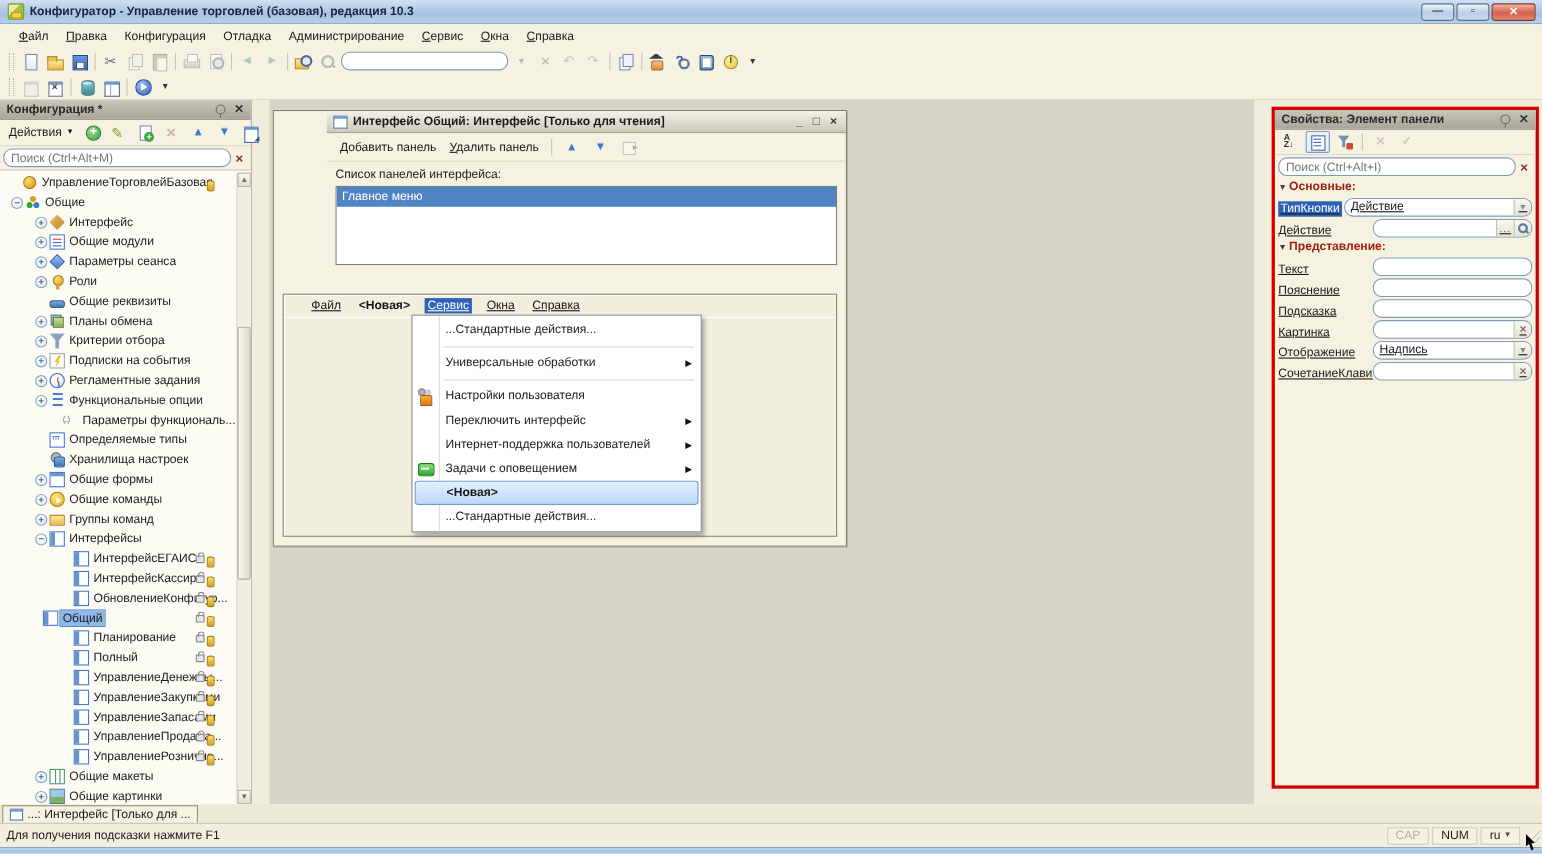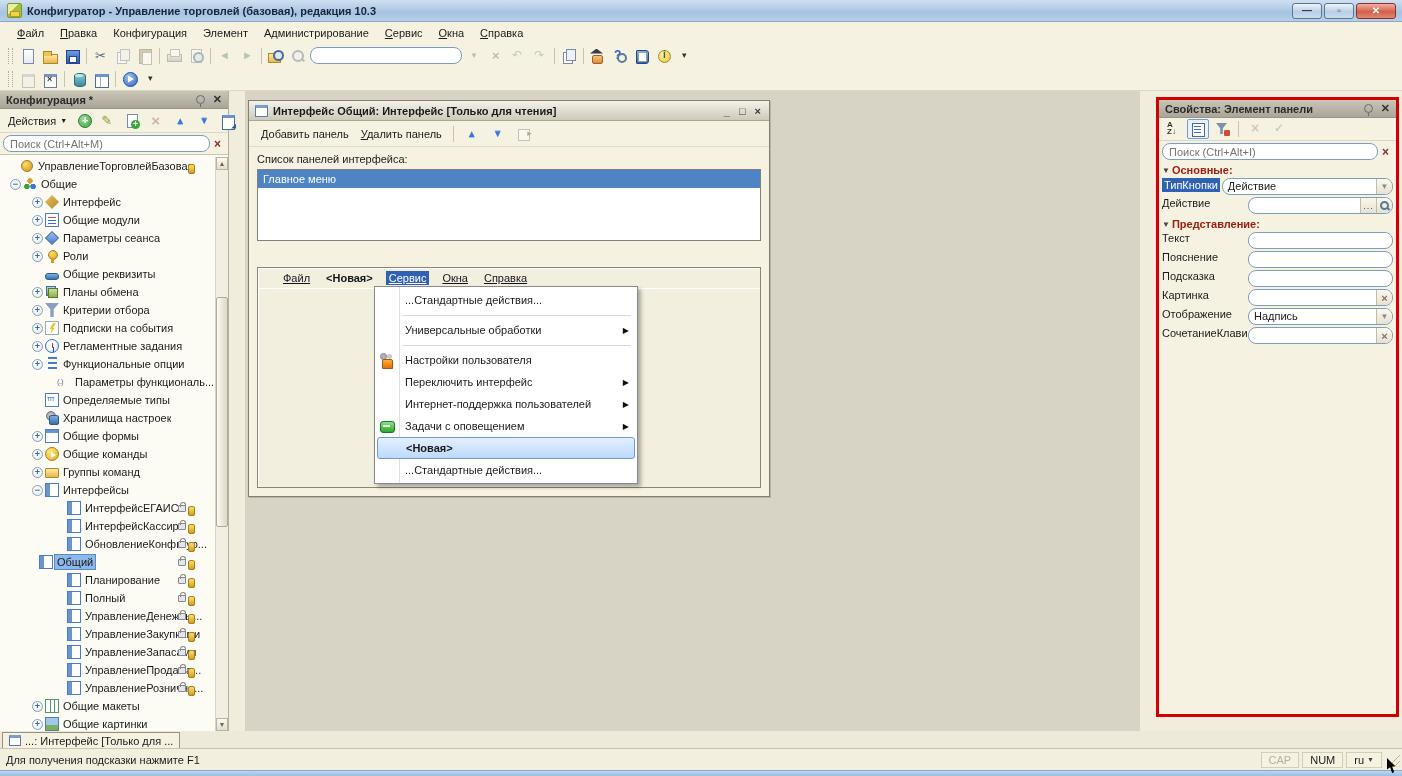--- a/index.html
+++ b/index.html
@@ -154,21 +154,21 @@
   .ti-interfaces::after, .ti-interface::after { content:""; position:absolute; left:0; top:0; bottom:0; width:4px; background:#6a94cc; box-shadow:6px 2px 0 -2px #9ab8dc, 6px 5px 0 -2px #9ab8dc, 6px 8px 0 -2px #9ab8dc; }
   .ti-common-templates { background:#fff; border:1px solid #4a9a6a; }
   .ti-common-templates::after { content:""; position:absolute; left:4px; top:0; bottom:0; width:1px; background:#4a9a6a; box-shadow:4px 0 0 #4a9a6a; }
   .ti-common-pictures { background:linear-gradient(#9ec8ee 55%,#7ab060 55%); border:1px solid #5a7a9a; }
   .vscroll { position:absolute; right:0; top:2px; bottom:0; width:13px; background:#f2efe2; border-left:1px solid #d8d4c4; }
   .varrow { position:absolute; left:0; right:0; height:13px; background:linear-gradient(#fcfaf0,#e2deca); border:1px solid #b8b4a4; color:#6a6a5a; font-size:7px; text-align:center; line-height:12px; }
   .vthumb { position:absolute; left:0; right:0; top:140px; height:230px; background:linear-gradient(90deg,#fcfaf0,#ddd8c6); border:1px solid #b0ac9c; border-radius:2px; }
 
   
   .mdi { flex:1; background:#d8d4c5; position:relative; }
-  .child { position:absolute; left:3px; top:9px; width:522px; height:397px; background:#f6f2e1; border:1px solid #84806f; box-shadow:1px 1px 0 #b8b4a4; }
+  .child { position:absolute; left:3px; top:9px; width:522px; height:397px; background:#f6f2e1; border:1px solid #84806f; box-shadow:1px 1px 0 #b8b4a4;padding-left:48px; }
   .ctitle { height:20px; background:linear-gradient(#f4f2e8,#cdcaba); border-bottom:1px solid #aaa694; display:flex; align-items:center; padding:0 6px; }
   .ctico { width:13px; height:12px; background:#fff; border:1px solid #5a7aa8; border-top:3px solid #7a9ecc; margin-right:5px; flex:none; }
   .ctitle-t { font-weight:bold; flex:1; white-space:nowrap; overflow:hidden; }
   .cbtns { display:flex; gap:9px; font-size:11px; font-weight:bold; color:#3a3a3a; padding-right:2px; }
   .ctoolbar { height:26px; display:flex; align-items:center; gap:4px; padding:0 8px; border-bottom:1px solid #e0dccc; }
   .clink { text-decoration:none; color:#1a1a1a; padding:2px 4px; }
   .clink u { text-decoration:underline; }
   .clabel { padding:6px 8px 2px; }
   .listbox { margin:2px 8px; height:72px; background:#fff; border:1px solid #808080; overflow:hidden; }
   .lrow { height:18px; line-height:18px; padding-left:5px; background:#4f84c4; color:#fff; }
@@ -189,21 +189,21 @@
   .msep::after { content:""; position:absolute; left:28px; right:6px; top:4px; height:1px; background:#d8d8d8; }
 
   
   .rightwrap { width:246px; flex:none; position:relative; background:#f1eddc; }
   .props { position:absolute; left:0; top:6px; width:243px; height:620px; border:3px solid #d20000; background:#f6f2e1; display:flex; flex-direction:column; }
   .props .phead { flex:none; }
   .ptools { height:23px; display:flex; align-items:center; gap:2px; padding:0 4px; border-bottom:1px solid #dcd8c8; }
   .pbody { flex:1; position:relative; overflow:hidden; }
   .psec { display:flex; align-items:center; height:16px; padding-left:3px; font-weight:bold; color:#a02010; }
   .psec .ptri { font-size:8px; color:#444; margin-right:2px; }
-  .prow { display:flex; align-items:flex-start; height:19px; padding:0 3px; }
+  .prow { display:flex; align-items:flex-end; height:19px; padding:0 3px;text-decoration:underline; }
   .plab { width:86px; flex:none; white-space:nowrap; overflow:hidden; }
   .plab-sel { background:#2f62b5; color:#fff; padding:1px 2px; width:auto; max-width:86px; margin-right:2px; }
   .pfield { flex:1; height:17px; display:flex; align-items:stretch; background:#fff; border:1px solid #7f9db9; border-radius:8px; overflow:hidden; min-width:0; }
   .pinp { flex:1; padding:1px 5px; white-space:nowrap; overflow:hidden; }
   .pbtn { flex:none; width:16px; display:flex; align-items:center; justify-content:center; background:linear-gradient(#faf8ee,#e6e2d2); border-left:1px solid #c0bcac; color:#8a8a8a; font-size:8px; }
   .pbtn-x { color:#8a6a6a; font-size:11px; font-weight:bold; }
   .pbtn-dots { font-size:9px; color:#444; letter-spacing:1px; }
   .minimag { position:relative; width:10px; height:10px; }
   .minimag::before { content:""; position:absolute; left:0; top:0; width:5px; height:5px; border:2px solid #5a7a9a; border-radius:50%; }
   .minimag::after { content:""; position:absolute; left:7px; top:7px; width:3px; height:2px; background:#5a7a9a; transform:rotate(45deg); }
@@ -234,21 +234,21 @@
       <div class="wbtn">—</div>
       <div class="wbtn">▫</div>
       <div class="wbtn close">✕</div>
     </div>
   </div>
 
   <div class="menubar" id="topmenu">
       <div class="mb-item"><u>Ф</u>айл</div>
       <div class="mb-item"><u>П</u>равка</div>
       <div class="mb-item">Конфигурация</div>
-      <div class="mb-item">Элемент</div>
+      <div class="mb-item">Отладка</div>
       <div class="mb-item">Администрирование</div>
       <div class="mb-item"><u>С</u>ервис</div>
       <div class="mb-item"><u>О</u>кна</div>
       <div class="mb-item"><u>С</u>правка</div>
     </div>
 
   <div class="toolbar tb1">
     <div class="grip"></div>
     <span id="tb1-left" style="display:flex;align-items:center;">
         <div class="tbtn">

